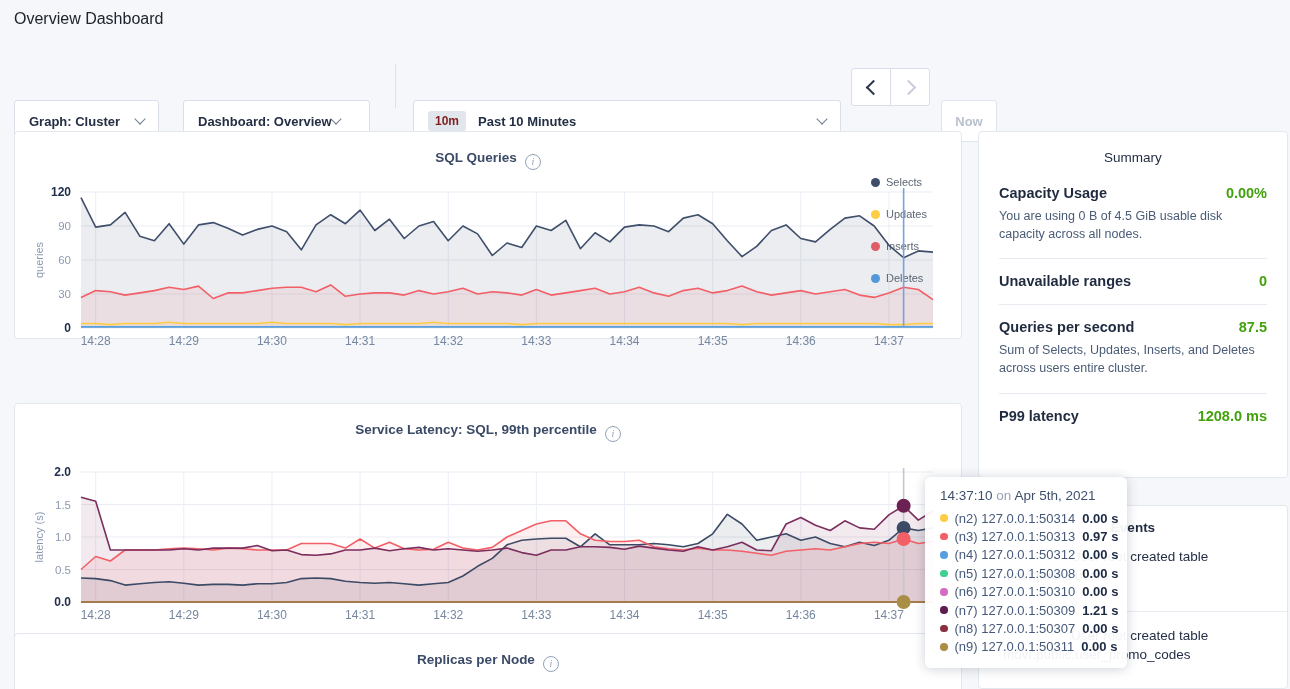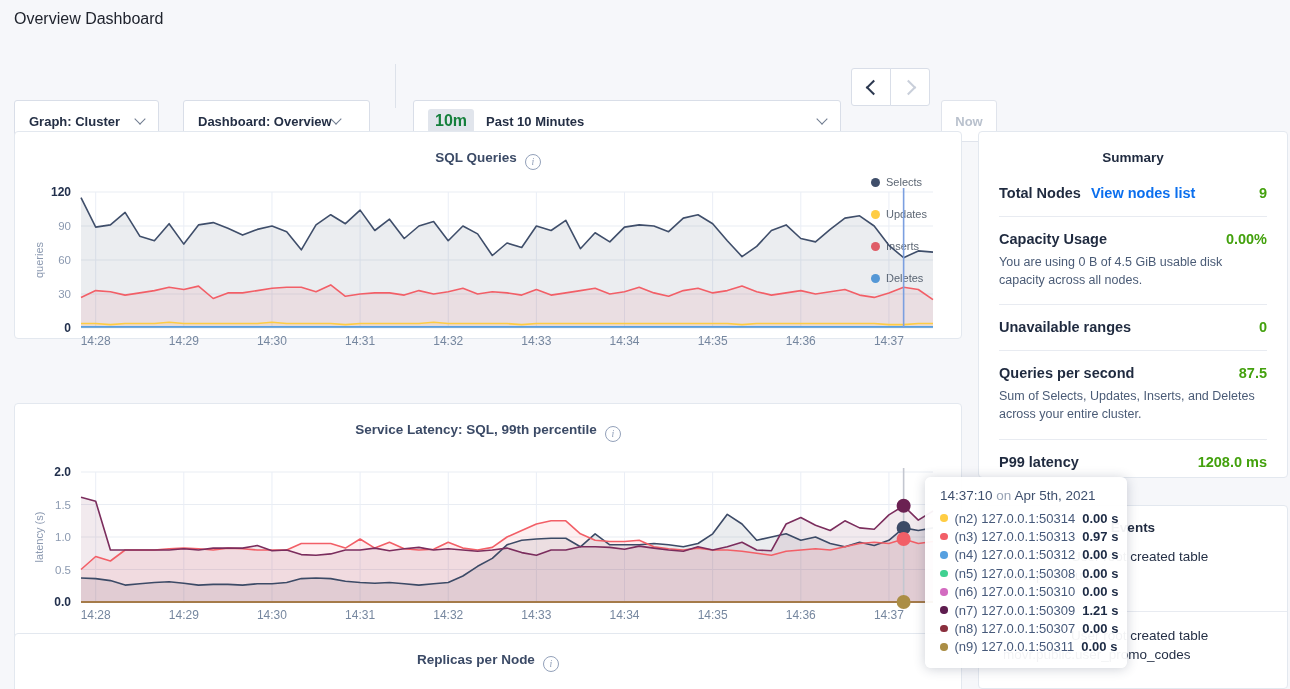--- a/index.html
+++ b/index.html
@@ -9,21 +9,21 @@
 
   
   .ctl{box-sizing:border-box;position:absolute;top:68px;height:42px;background:#fff;
     border:1px solid #d9dee8;border-radius:3px;display:flex;align-items:center;
     font-family:inherit;font-size:13px;font-weight:700;color:#242f45;cursor:pointer;padding:0 14px;margin-top:32px;}
   #dd-graph{left:14px;width:145px;justify-content:space-between;}
   #dd-dashboard{left:183px;width:187px;justify-content:flex-start;}
   .vdivider{position:absolute;left:395px;top:64px;width:1px;height:44px;background:#dde2ea;}
   #time-picker{left:413px;width:428px;justify-content:flex-start;gap:12px;}
   #time-picker .chev{margin-left:auto;}
-  .time-badge{background:#e1e5ec;border-radius:3px;padding:3px 7px;font-size:16px;font-weight:700;color:#15803d;}
+  .time-badge{background:#e1e5ec;border-radius:3px;padding:3px 7px;font-size:12px;font-weight:700;color:#7f1d1d;}
   .chev{width:7px;height:7px;border-right:1.7px solid #6f7b8f;border-bottom:1.7px solid #6f7b8f;
     transform:rotate(45deg);margin-top:-4px;flex:none;}
   .btn-group{position:absolute;left:851px;top:68px;display:flex;}
   .btn-group button{box-sizing:border-box;width:40px;height:38px;background:#fff;border:1px solid #d9dee8;
     display:flex;align-items:center;justify-content:center;cursor:pointer;padding:0;}
   .btn-group button:first-child{border-radius:3px 0 0 3px;}
   .btn-group button:last-child{border-radius:0 3px 3px 0;margin-left:-1px;}
   .arr{width:9px;height:9px;display:block;}
   .arr-left{border-left:2.6px solid #2c3850;border-bottom:2.6px solid #2c3850;transform:rotate(45deg);margin-left:4px;}
   .arr-right{border-left:2.6px solid #c9cfda;border-bottom:2.6px solid #c9cfda;transform:rotate(225deg);margin-right:4px;}
@@ -43,21 +43,21 @@
     border:1px solid #93a1ba;border-radius:50%;color:#93a1ba;font-size:10px;line-height:14px;
     font-weight:400;font-style:italic;font-family:"Liberation Serif",serif;text-align:center;}
   .legend{position:absolute;top:44px;right:34px;display:flex;gap:20px;flex-direction:column;}
   .legend-item{display:flex;align-items:center;gap:6px;font-size:11px;color:#5d6774;cursor:pointer;}
   .legend-dot{width:9px;height:9px;border-radius:50%;flex:none;}
   svg.chart{position:absolute;left:0;display:block;}
   #svg-sql{top:52px;}
   #svg-latency{top:46px;}
 
   
-  .summary-title{padding-top:18px;text-align:center;font-size:13.5px;font-weight:700;color:#1f2a3f;}
+  .summary-title{padding-top:18px;text-align:center;font-size:13.5px;font-weight:400;color:#1f2a3f;}
   #summary-rows{padding:6px 20px 0 20px;}
   .summary-row{padding:14px 0 15px 0;}
   .summary-row + .summary-row{border-top:1px solid #e8ebf1;}
   .sum-head{display:flex;align-items:baseline;gap:10px;}
   .sum-label{font-size:14.5px;font-weight:700;color:#1f2a3f;}
   .sum-link{font-size:14.5px;font-weight:700;color:#0b6fee;text-decoration:none;cursor:pointer;}
   .sum-value{margin-left:auto;font-size:14.5px;font-weight:700;color:#43a10d;white-space:nowrap;}
   .sum-desc{margin:6px 0 0 0;font-size:12.5px;line-height:1.45;color:#4a5b76;}
 
   
@@ -235,44 +235,37 @@
     <div class="chart-title">
       <span>Replicas per Node</span><span class="info-icon">i</span>
     </div>
   </div>
 
   <div class="card" id="card-summary">
     <div class="summary-title">Summary</div>
     <div id="summary-rows">
         <div class="summary-row">
           <div class="sum-head">
-            <span class="sum-label">Total Nodes</span>
-            <a class="sum-link">View nodes list</a>
-            <span class="sum-value">9</span>
-          </div>
-        </div>
-        <div class="summary-row">
-          <div class="sum-head">
             <span class="sum-label">Capacity Usage</span>
             <span class="sum-value">0.00%</span>
           </div>
           <p class="sum-desc">You are using 0 B of 4.5 GiB usable disk capacity across all nodes.</p>
         </div>
         <div class="summary-row">
           <div class="sum-head">
             <span class="sum-label">Unavailable ranges</span>
             <span class="sum-value">0</span>
           </div>
         </div>
         <div class="summary-row">
           <div class="sum-head">
             <span class="sum-label">Queries per second</span>
             <span class="sum-value">87.5</span>
           </div>
-          <p class="sum-desc">Sum of Selects, Updates, Inserts, and Deletes across your entire cluster.</p>
+          <p class="sum-desc">Sum of Selects, Updates, Inserts, and Deletes across users entire cluster.</p>
         </div>
         <div class="summary-row">
           <div class="sum-head">
             <span class="sum-label">P99 latency</span>
             <span class="sum-value">1208.0 ms</span>
           </div>
         </div>
       </div>
   </div>
 

